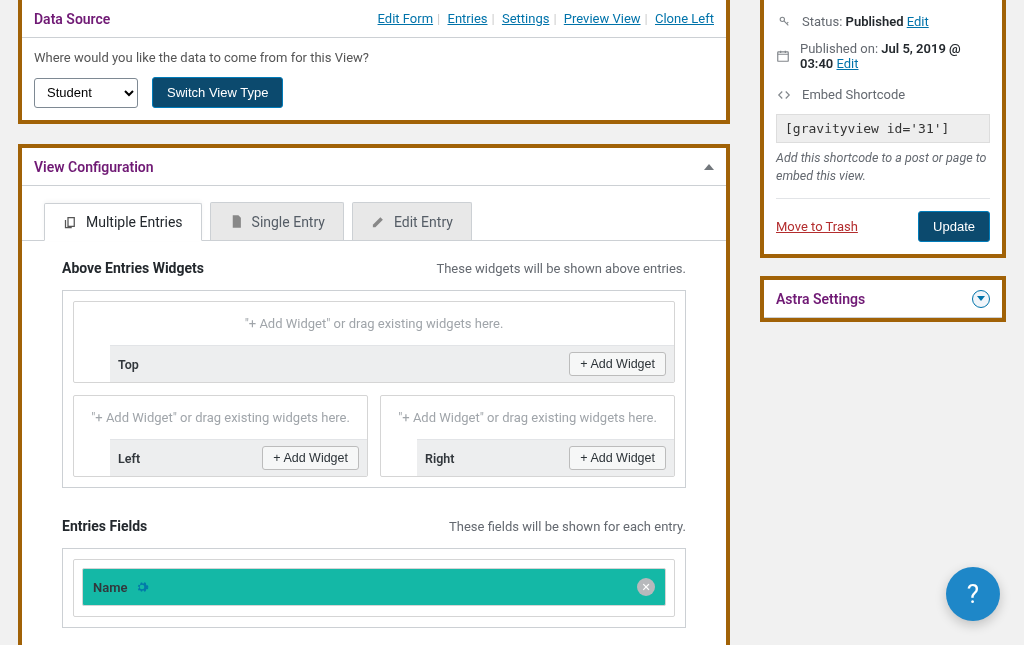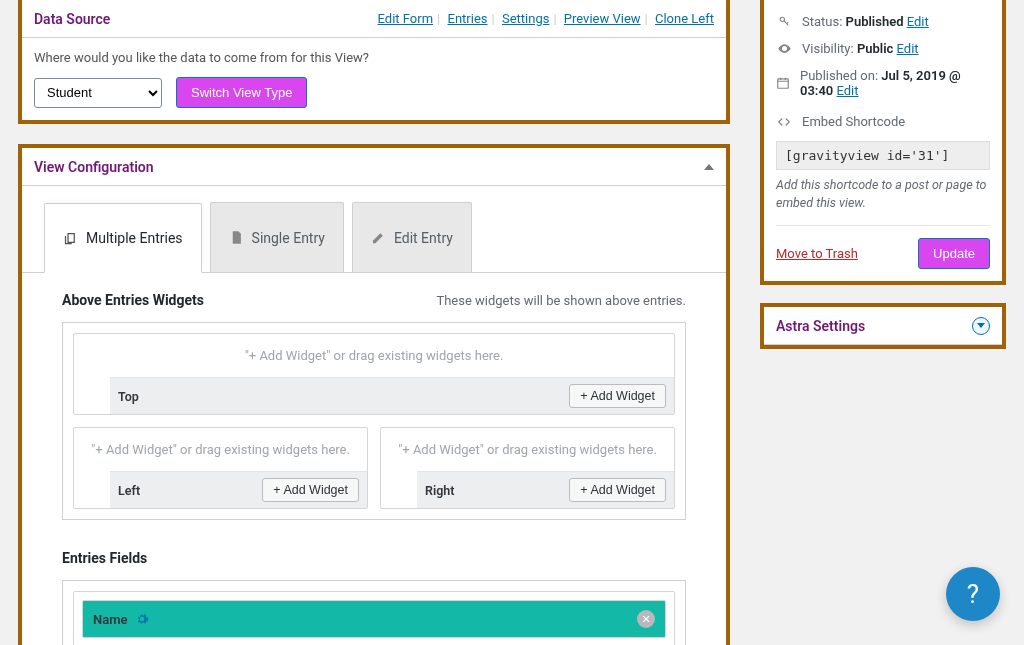--- a/index.html
+++ b/index.html
@@ -61,24 +61,24 @@
     margin-bottom: 12px;
   }
   .ds-row { display: flex; align-items: center; gap: 14px; }
   select.form-select {
     height: 30px;
     border: 1px solid #7e8993;
     border-radius: 3px;
     font-size: 13px;
     padding: 0 24px 0 8px;
     background: #fff;
-    width: 128px;
+    width: 104px;
   }
   .btn-primary {
-    background: #d946ef;
+    background: #0c4a6e;
     border: 1px solid #007cba;
     color: #fff;
     font-size: 13px;
     padding: 7px 14px;
     border-radius: 3px;
     cursor: pointer;
   }
   .vc-toggle {
     width: 0; height: 0;
     border-left: 5px solid transparent;
@@ -90,21 +90,21 @@
     gap: 8px;
     padding: 16px 12px 0 22px;
     border-bottom: 1px solid #ccd0d4;
     margin-bottom: -1px;
     position: relative;
   }
   .tab {
     display: flex;
     align-items: center;
     gap: 8px;
-    padding: 26px 18px;
+    padding: 10px 18px;
     border: 1px solid #ccd0d4;
     border-bottom: none;
     background: #e8e8e8;
     color: #555d66;
     font-size: 14px;
     cursor: pointer;
     border-radius: 2px 2px 0 0;
   }
   .tab.active {
     background: #fff;
@@ -355,20 +355,21 @@
             <div class="dz-footer">
               <span class="zone-label">Right</span>
               <button class="btn-small">+ Add Widget</button>
             </div>
           </div>
         </div>
       </div>
 
       <div class="section-header">
         <h3>Entries Fields</h3>
+        <span class="hint">These fields will be shown for each entry.</span>
       </div>
 
       <div class="dropzone-wrapper" style="margin-bottom:0;">
         <div class="dropzone" style="padding-bottom:2px;">
           <div class="field-item">
             <span class="field-left">
               <span class="field-name">Name</span>
               <svg width="14" height="14" viewBox="0 0 24 24" class="gear-icon" fill="#0073aa">
                   <path d="M12 8a4 4 0 100 8 4 4 0 000-8zm9 4l2 1-1 3-2-.5a7 7 0 01-1.5 1.5l.5 2-3 1-1-2a7 7 0 01-2 0l-1 2-3-1 .5-2A7 7 0 018 17.5L6 18l-1-3 2-1a7 7 0 010-2l-2-1 1-3 2 .5A7 7 0 019.5 7L9 5l3-1 1 2a7 7 0 012 0l1-2 3 1-.5 2A7 7 0 0120 9.5l2-.5 1 3-2 1a7 7 0 010 2z" opacity="0.9"></path>
                 </svg>
@@ -393,32 +394,20 @@
             </svg>
         </span>
         <span>
           <span>Status:</span>
           <strong>Published</strong>
           <a href="#">Edit</a>
         </span>
       </div>
       <div class="pub-row">
         <span class="icon-slot">
-          <svg width="15" height="15" viewBox="0 0 24 24" fill="#82878c">
-              <path d="M12 5C6 5 2 12 2 12s4 7 10 7 10-7 10-7-4-7-10-7zm0 11a4 4 0 110-8 4 4 0 010 8z"></path>
-            </svg>
-        </span>
-        <span>
-          <span>Visibility:</span>
-          <strong>Public</strong>
-          <a href="#">Edit</a>
-        </span>
-      </div>
-      <div class="pub-row">
-        <span class="icon-slot">
           <svg width="14" height="14" viewBox="0 0 24 24" fill="none" stroke="#82878c" stroke-width="2">
               <rect x="3" y="5" width="18" height="16" rx="1"></rect>
               <path d="M3 9h18M8 3v4M16 3v4"></path>
             </svg>
         </span>
         <span>
           <span>Published on:</span>
           <strong>Jul 5, 2019 @ 03:40</strong>
           <a href="#">Edit</a>
         </span>

